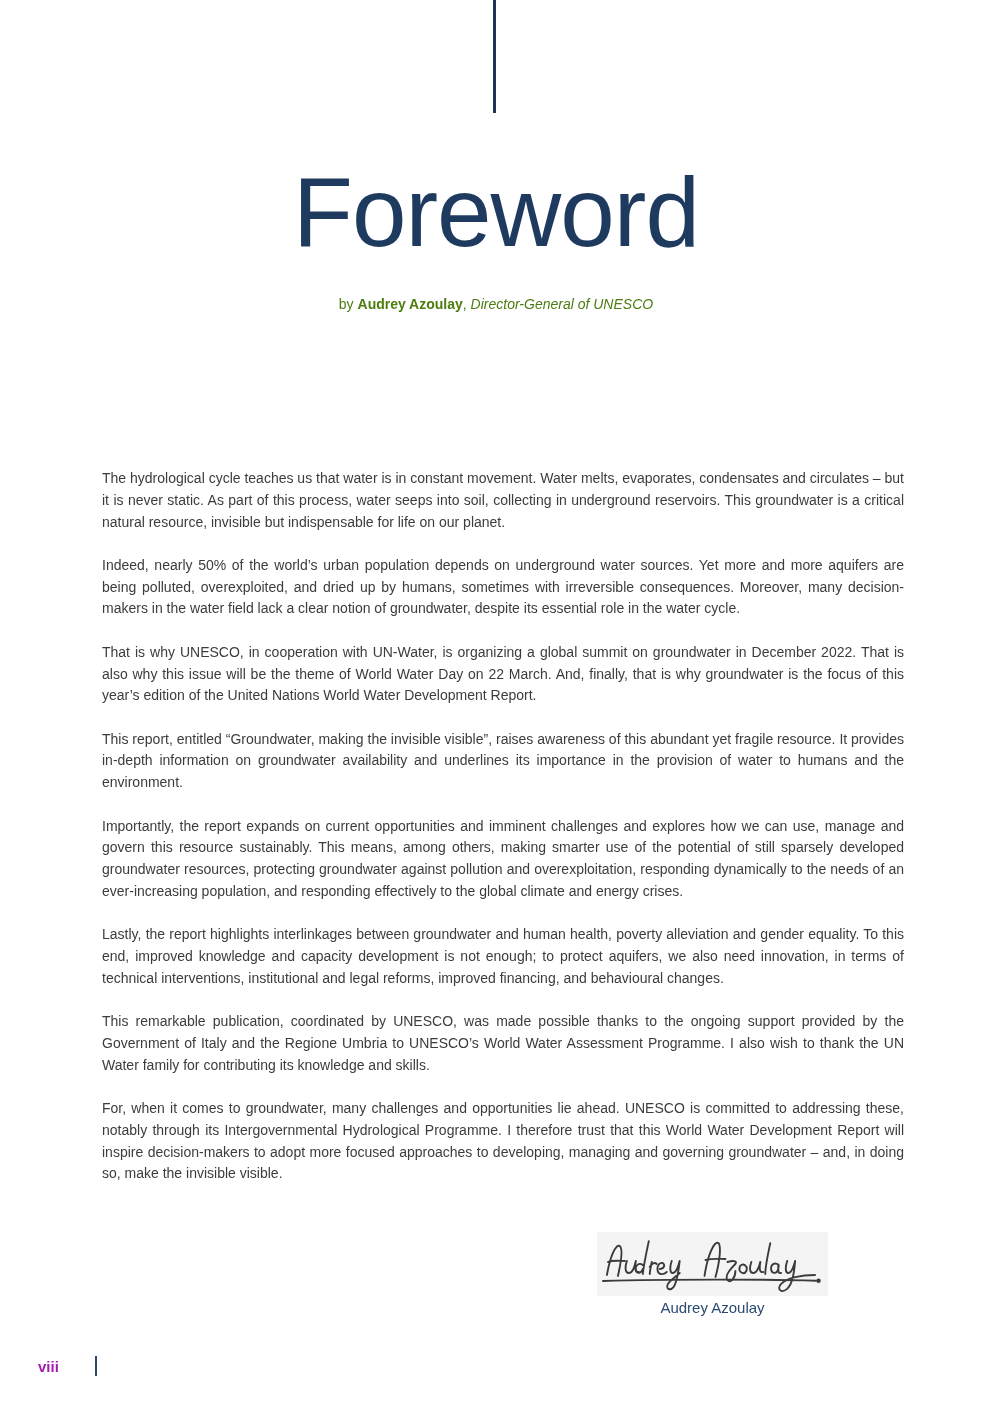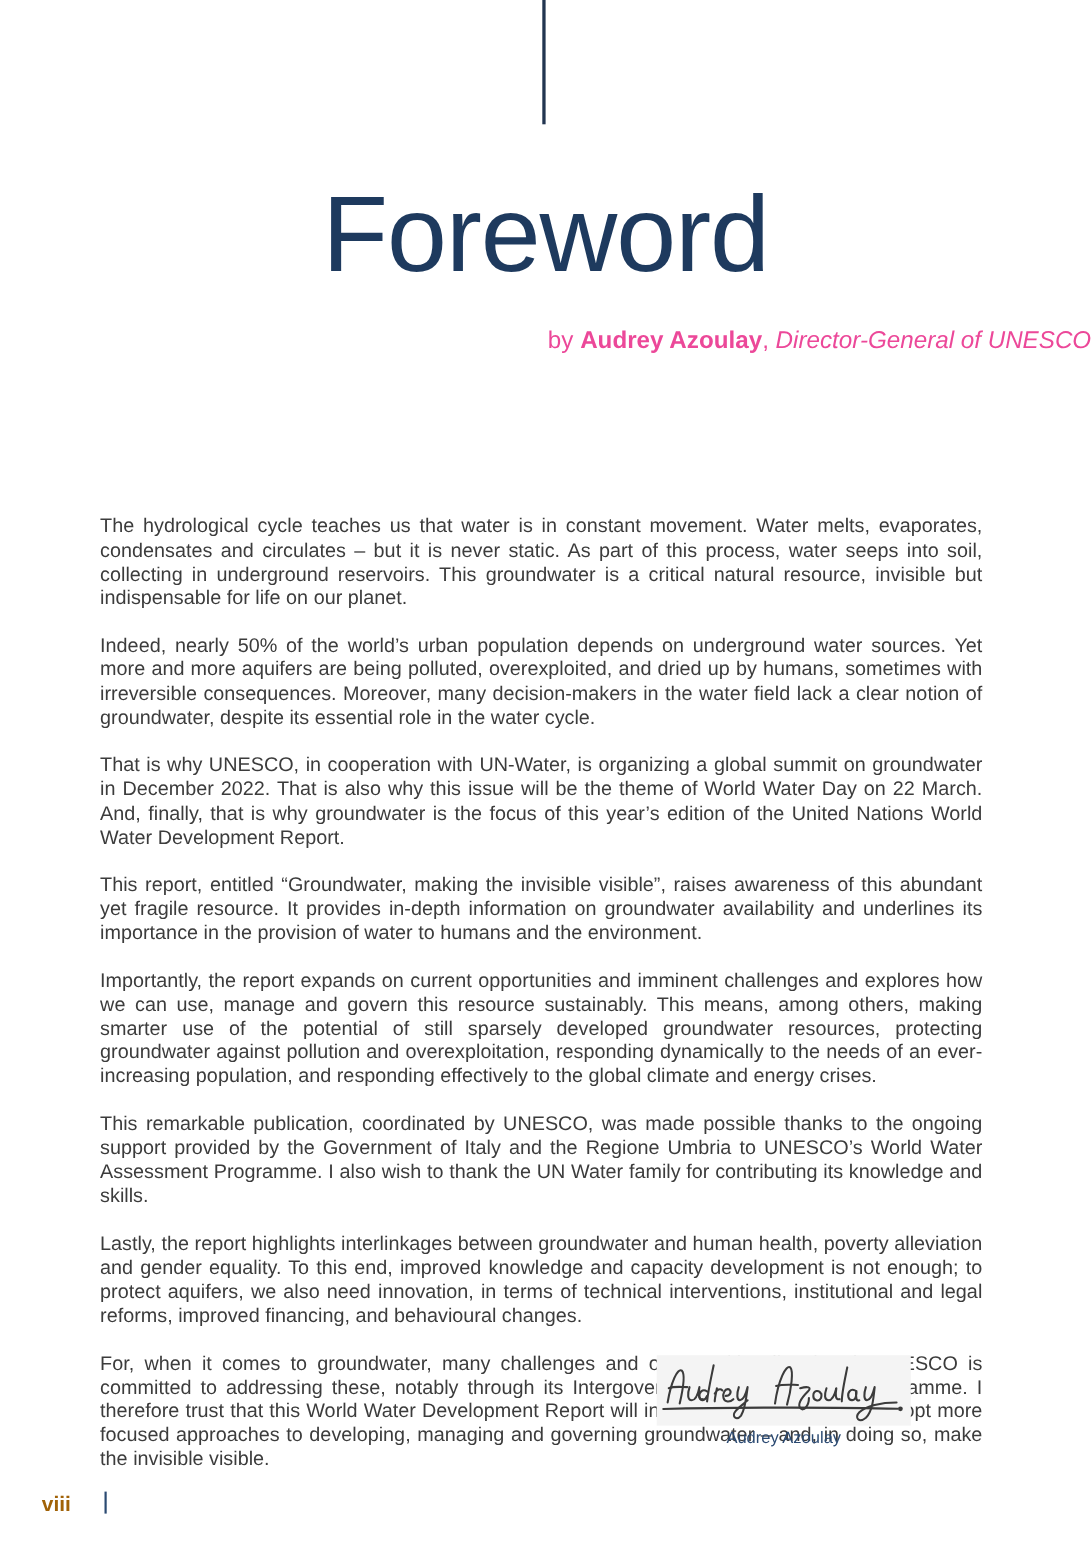--- a/index.html
+++ b/index.html
@@ -32,33 +32,33 @@
     font-weight: 400;
     color: #1e3a5e;
     letter-spacing: -1px;
   }
 
   .byline {
     position: absolute;
     top: 296px;
     left: 0;
     width: 100%;
-    text-align: right;
-    font-size: 22px;
-    color: #ec4899;
+    text-align: center;
+    font-size: 14px;
+    color: #4d7c0f;
   }
   .byline .author { font-weight: 700; }
   .byline .role { font-style: italic; }
 
   .content {
     position: absolute;
     top: 468px;
-    left: 91px;
+    left: 102px;
     width: 802px;
-    font-size: 18px;
+    font-size: 14px;
     line-height: 21.8px;
     color: #3c3c3c;
     text-align: justify;
   }
   .content p { margin-bottom: 21.5px; }
 
   .signature-block {
     position: absolute;
     left: 597px;
     top: 1232px;
@@ -89,23 +89,23 @@
     position: absolute;
     left: 0;
     top: 1355px;
     width: 100%;
     height: 24px;
   }
   .footer-page-number {
     position: absolute;
     left: 38px;
     top: 3px;
-    font-size: 19px;
+    font-size: 15px;
     font-weight: 700;
-    color: #a16207;
+    color: #a21caf;
   }
   .footer-rule {
     position: absolute;
     left: 95px;
     top: 1px;
     width: 2px;
     height: 20px;
     background: #2b4a72;
   }
 </style>
@@ -117,22 +117,22 @@
 <h1 class="page-title">Foreword</h1>
 
 <div class="byline"><span>by </span><span class="author">Audrey Azoulay</span><span>, </span><span class="role">Director-General of UNESCO</span></div>
 
 <div class="content">
   <p>The hydrological cycle teaches us that water is in constant movement. Water melts, evaporates, condensates and circulates – but it is never static. As part of this process, water seeps into soil, collecting in underground reservoirs. This groundwater is a critical natural resource, invisible but indispensable for life on our planet.</p>
   <p>Indeed, nearly 50% of the world’s urban population depends on underground water sources. Yet more and more aquifers are being polluted, overexploited, and dried up by humans, sometimes with irreversible consequences. Moreover, many decision-makers in the water field lack a clear notion of groundwater, despite its essential role in the water cycle.</p>
   <p>That is why UNESCO, in cooperation with UN-Water, is organizing a global summit on groundwater in December 2022. That is also why this issue will be the theme of World Water Day on 22 March. And, finally, that is why groundwater is the focus of this year’s edition of the United Nations World Water Development Report.</p>
   <p>This report, entitled “Groundwater, making the invisible visible”, raises awareness of this abundant yet fragile resource. It provides in-depth information on groundwater availability and underlines its importance in the provision of water to humans and the environment.</p>
   <p>Importantly, the report expands on current opportunities and imminent challenges and explores how we can use, manage and govern this resource sustainably. This means, among others, making smarter use of the potential of still sparsely developed groundwater resources, protecting groundwater against pollution and overexploitation, responding dynamically to the needs of an ever-increasing population, and responding effectively to the global climate and energy crises.</p>
+  <p>Lastly, the report highlights interlinkages between groundwater and human health, poverty alleviation and gender equality. To this end, improved knowledge and capacity development is not enough; to protect aquifers, we also need innovation, in terms of technical interventions, institutional and legal reforms, improved financing, and behavioural changes.</p>
   <p>This remarkable publication, coordinated by UNESCO, was made possible thanks to the ongoing support provided by the Government of Italy and the Regione Umbria to UNESCO’s World Water Assessment Programme. I also wish to thank the UN Water family for contributing its knowledge and skills.</p>
-  <p>Lastly, the report highlights interlinkages between groundwater and human health, poverty alleviation and gender equality. To this end, improved knowledge and capacity development is not enough; to protect aquifers, we also need innovation, in terms of technical interventions, institutional and legal reforms, improved financing, and behavioural changes.</p>
   <p>For, when it comes to groundwater, many challenges and opportunities lie ahead. UNESCO is committed to addressing these, notably through its Intergovernmental Hydrological Programme. I therefore trust that this World Water Development Report will inspire decision-makers to adopt more focused approaches to developing, managing and governing groundwater – and, in doing so, make the invisible visible.</p>
 </div>
 
 <div class="signature-block">
   <div class="signature-box">
     <svg width="231" height="70" viewBox="0 0 232 68">
       <g fill="none" stroke="#3b3b3b" stroke-width="1.9" stroke-linecap="round" stroke-linejoin="round">
 
         <path d="M6,50 C70,48.3 170,48.3 220,49.8"></path>
 

